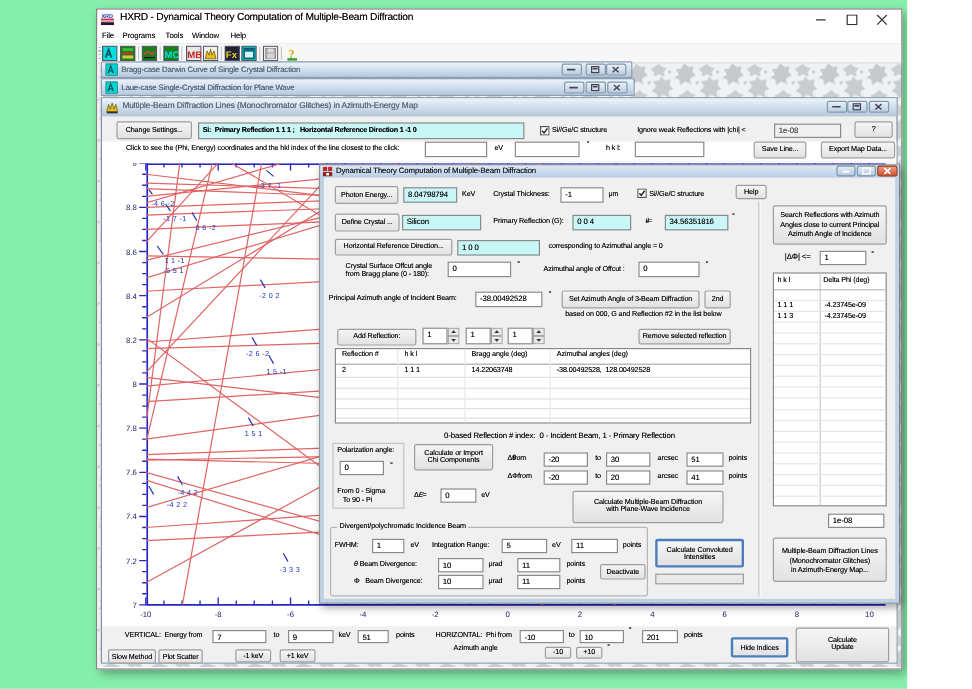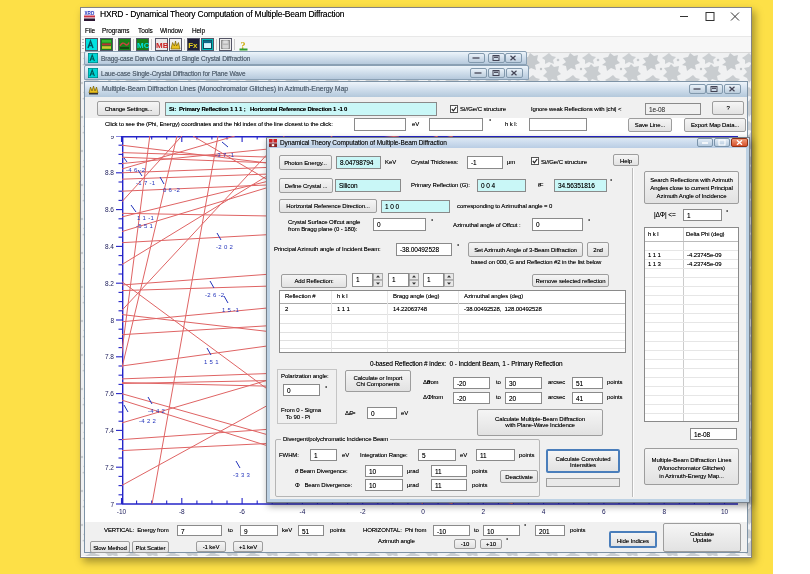--- a/index.html
+++ b/index.html
@@ -1,17 +1,17 @@
 <!DOCTYPE html>
 <html><head>
 <meta charset="utf-8">
 <style>
 html,body{margin:0;padding:0;}
-#cv{position:relative;width:756px;height:574px;background:#fde047;overflow:hidden;
-  font-family:"Liberation Sans",sans-serif;padding-left:17px;-webkit-font-smoothing:antialiased;}
+#cv{position:relative;width:756px;height:574px;background:#86efac;overflow:hidden;
+  font-family:"Liberation Sans",sans-serif;-webkit-font-smoothing:antialiased;}
 #cv *{position:absolute;box-sizing:border-box;}
 .t7{font-size:6px;color:#000;white-space:nowrap;line-height:7px;letter-spacing:-0.1px;text-shadow:0 0 0.4px rgba(0,0,0,0.55);}
 .btn{background:linear-gradient(#f5f5f5,#e2e2e2);border:1px solid #9d9d9d;border-radius:2px;
   font-size:6px;color:#000;text-align:center;white-space:nowrap;letter-spacing:-0.1px;text-shadow:0 0 0.4px rgba(0,0,0,0.55);}
 .fld{background:#fff;border:1px solid #8a8a8a;font-size:6.5px;color:#000;text-shadow:0 0 0.4px rgba(0,0,0,0.5);
   padding:2px 0 0 3px;white-space:nowrap;overflow:hidden;letter-spacing:-0.1px;}
 .cyn{background:#c9f7f7;border:1px solid #8a8a8a;font-size:6.5px;color:#000;text-shadow:0 0 0.4px rgba(0,0,0,0.5);
   padding:2px 0 0 3px;white-space:nowrap;overflow:hidden;letter-spacing:-0.1px;}
 .tbtn{width:17px;height:10px;background:linear-gradient(#e9f1f9,#bccddd);
   border:1px solid #8299ad;border-radius:2px;}

